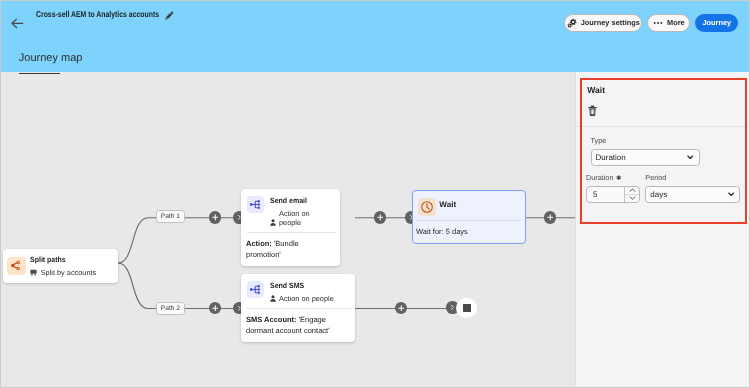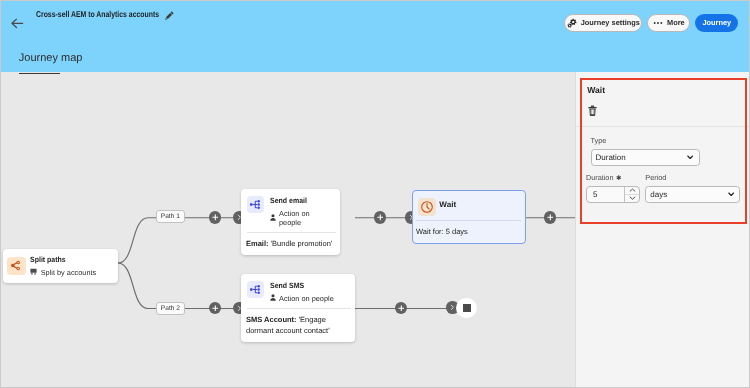--- a/index.html
+++ b/index.html
@@ -29,21 +29,21 @@
   .tab-underline{position:absolute;left:17.8px;top:71.6px;width:41.7px;height:1.6px;background:#3a3a3a;z-index:5;}
 
   
   .canvas{position:absolute;left:0;top:71px;width:575px;height:316px;background:#e8e8e8;overflow:hidden;}
   .edges{position:absolute;left:0;top:0;width:575px;height:316px;}
 
   .node{position:absolute;background:#fff;border-radius:4px;box-shadow:0 1px 3px rgba(0,0,0,.20);}
   .node-head{display:flex;align-items:flex-start;padding:7px 7px 5px 5.5px;}
   .node-ico{width:17px;height:17px;border-radius:4px;display:flex;align-items:center;justify-content:center;flex:none;margin-right:6px;}
   .node-title{font-size:7.7px;font-weight:bold;color:#1f1f1f;line-height:9px;transform:scaleX(0.91);transform-origin:left center;white-space:nowrap;}
-  .node-sub{display:flex;align-items:center;font-size:7.35px;color:#2e2e2e;margin-top:3.5px;line-height:9px;}
+  .node-sub{display:flex;align-items:flex-end;font-size:7.35px;color:#2e2e2e;margin-top:3.5px;line-height:9px;}
   .node-sub svg{margin-right:3.5px;flex:none;margin-bottom:0.5px;}
   .node-div{height:1px;background:#e4e4e4;margin:0 4px 0 6px;}
   .node-body{padding:5px 5px 6px 5px;font-size:7.5px;color:#222;line-height:11px;}
   .node-body b{font-weight:bold;}
 
   .split-node{left:1.5px;top:177px;width:115.5px;}
   .split-node .node-head{padding:6px 7px 6px 4.7px;align-items:center;}
   .split-node .node-ico{background:#fde4c8;width:18.5px;height:18.5px;margin-right:4.5px;}
   .email-node{left:240px;top:117px;width:99px;}
   .sms-node{left:240px;top:202px;width:114px;}
@@ -237,21 +237,21 @@
             <svg width="6" height="7" viewBox="0 0 12 14">
                 <circle cx="6" cy="3.6" r="3.1" fill="#3b3b3b"></circle>
                 <path d="M0.5 13.6c0-3.3 2.4-5.5 5.5-5.5s5.5 2.2 5.5 5.5z" fill="#3b3b3b"></path>
               </svg>
             <span>Action on people</span>
           </div>
         </div>
       </div>
       <div class="node-div"></div>
       <div class="node-body">
-        <b>Email:</b>
+        <b>Action:</b>
         <span>'Bundle promotion'</span>
       </div>
     </div>
 
     <div class="node sms-node">
       <div class="node-head">
         <div class="node-ico" style="background:#e8eafd;">
           <svg width="10.5" height="9" viewBox="0 0 21 18">
             <rect x="0" y="6.5" width="5" height="5" rx="0.8" fill="#3b45d8"></rect>
             <path d="M5 9h5.5M10.5 2.6v12.8M10.5 2.6h3.6M10.5 9h3.6M10.5 15.4h3.6" fill="none" stroke="#3b45d8" stroke-width="2.1"></path>

